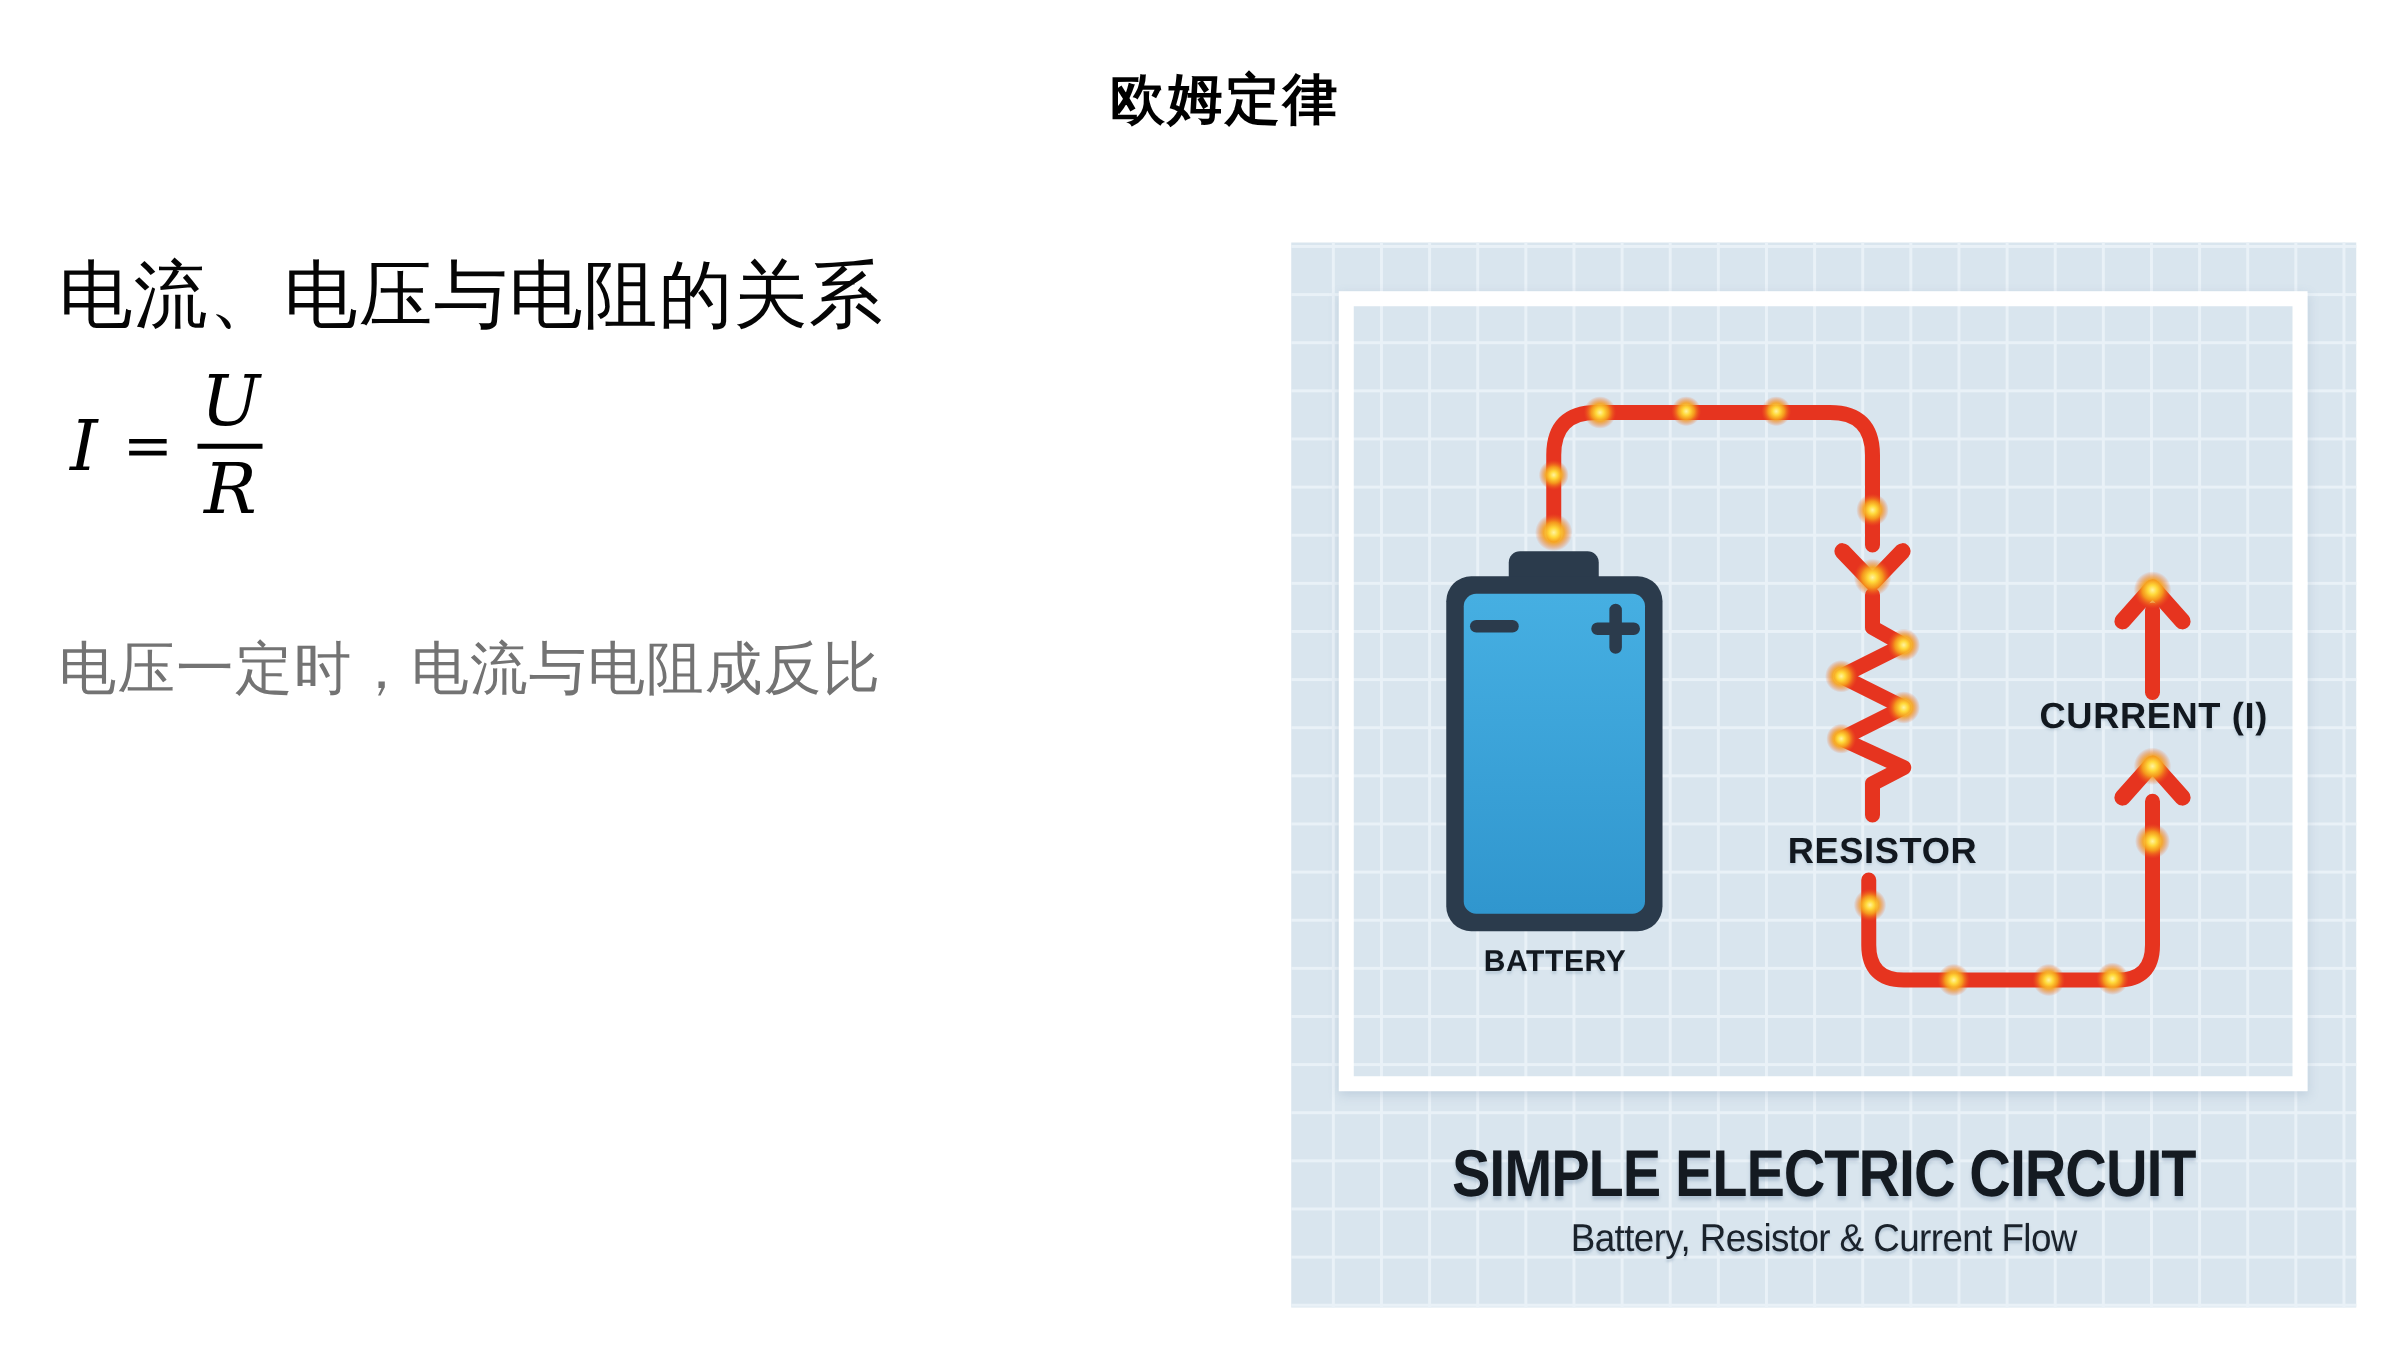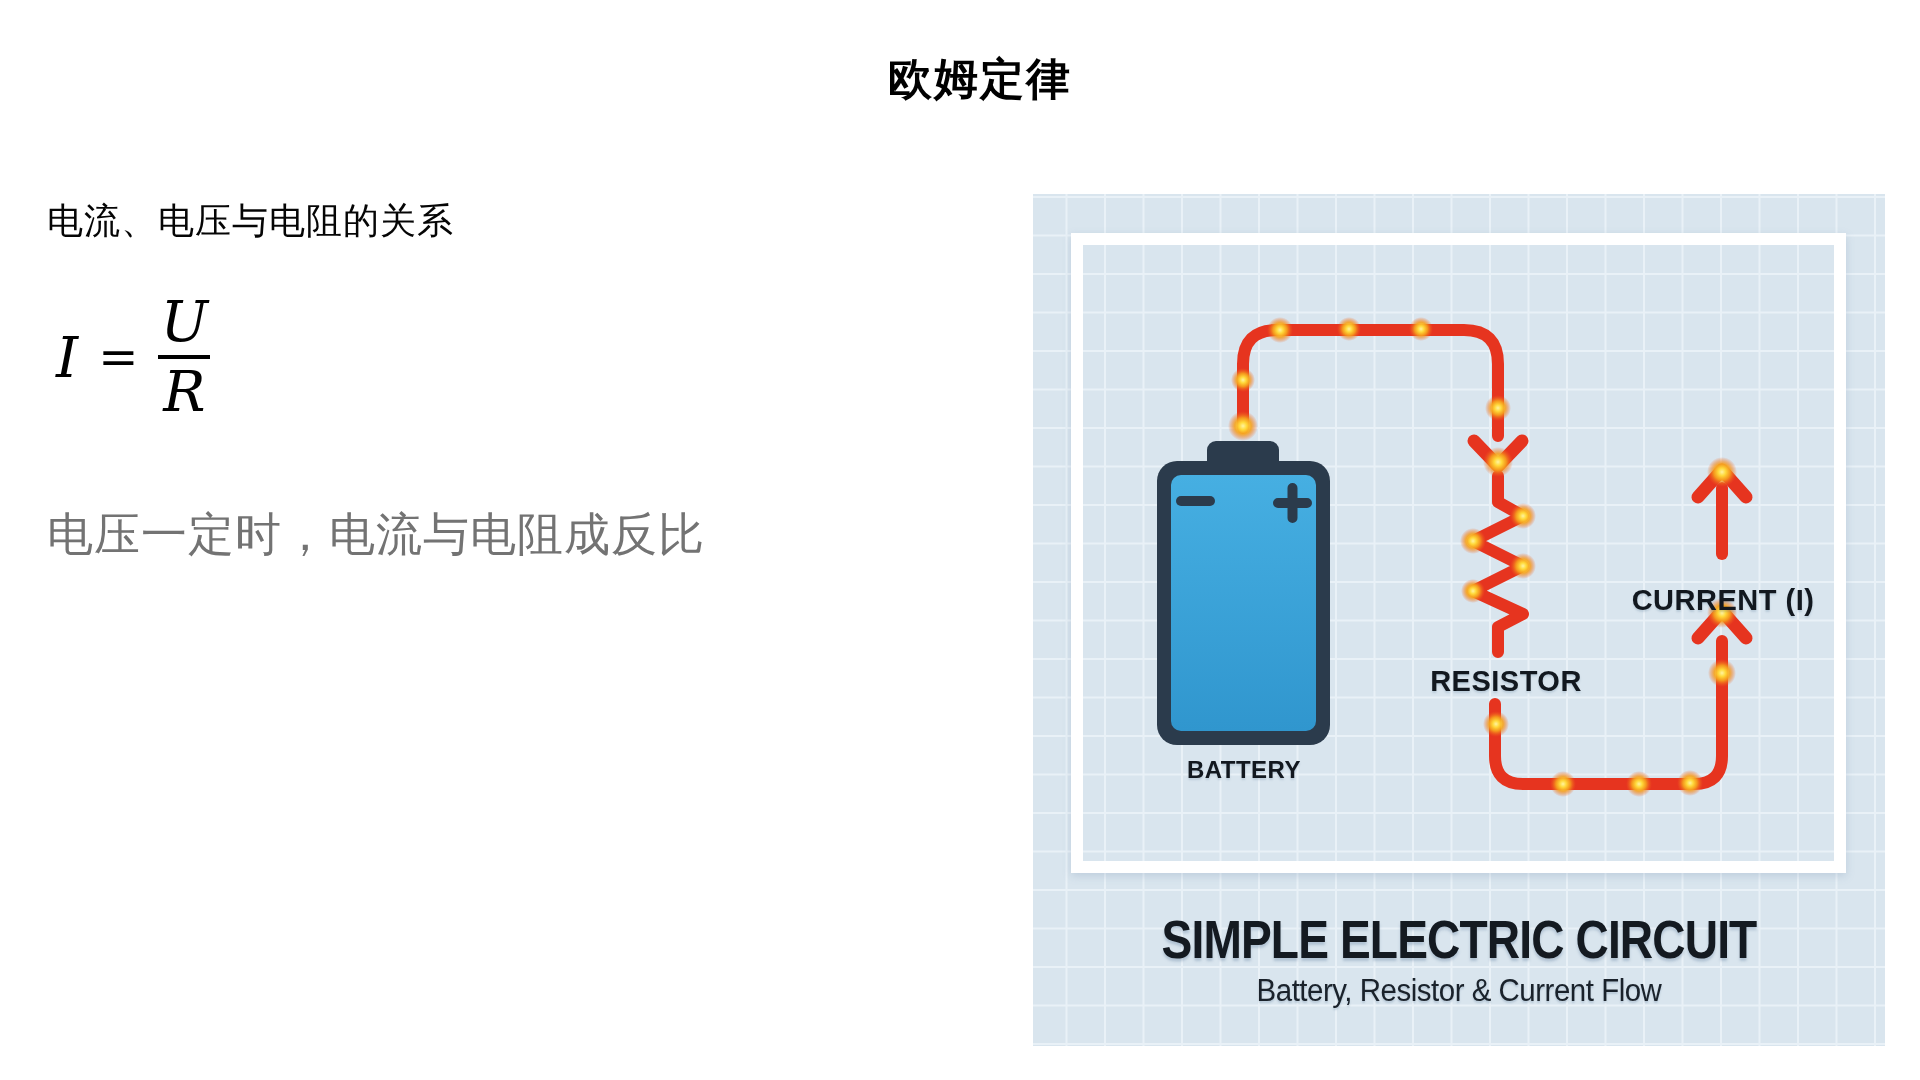--- a/index.html
+++ b/index.html
@@ -13,21 +13,21 @@
 
   
   .page-title {
     position: absolute; left: 0; top: 50px; width: 1920px;
     text-align: center;
     font-size: 44px; font-weight: 700; color: #000;
     letter-spacing: 2px;
   }
   .intro-line {
     position: absolute; left: 27px; top: 197px;
-    font-size: 36px; color: #050505; letter-spacing: 1px;
+    font-size: 59px; color: #050505; letter-spacing: 1px;
   }
   .conclusion-line {
     position: absolute; left: 27px; top: 504px;
     font-size: 46px; color: #737373; letter-spacing: 1px;
   }
 
   
   .formula {
     position: absolute; left: 30px; top: 294px;
     display: flex; align-items: center;
@@ -61,21 +61,21 @@
   .circuit-svg { position: absolute; left: 0; top: 0; }
 
   .diagram-label {
     position: absolute;
     font-size: 29px; font-weight: 700; color: #12181f;
     text-align: center; letter-spacing: 0.5px;
     text-shadow: 0 2px 2px rgba(100,130,160,0.25);
   }
   .battery-label  { left: 96px;  top: 562px; width: 230px; font-size: 24px; }
   .resistor-label { left: 358px; top: 471px; width: 230px; }
-  .current-label  { left: 558px; top: 390px; width: 264px; }
+  .current-label  { left: 558px; top: 363px; width: 264px; }
 
   .caption-title {
     position: absolute; left: 0; top: 716px; width: 852px;
     text-align: center;
     font-size: 53px; font-weight: 800; color: #141a21;
     letter-spacing: -1px; line-height: 1.15;
     transform: scaleX(0.87); transform-origin: 50% 50%;
     text-shadow: 0 3px 3px rgba(100,130,160,0.35);
   }
   .caption-subtitle {

